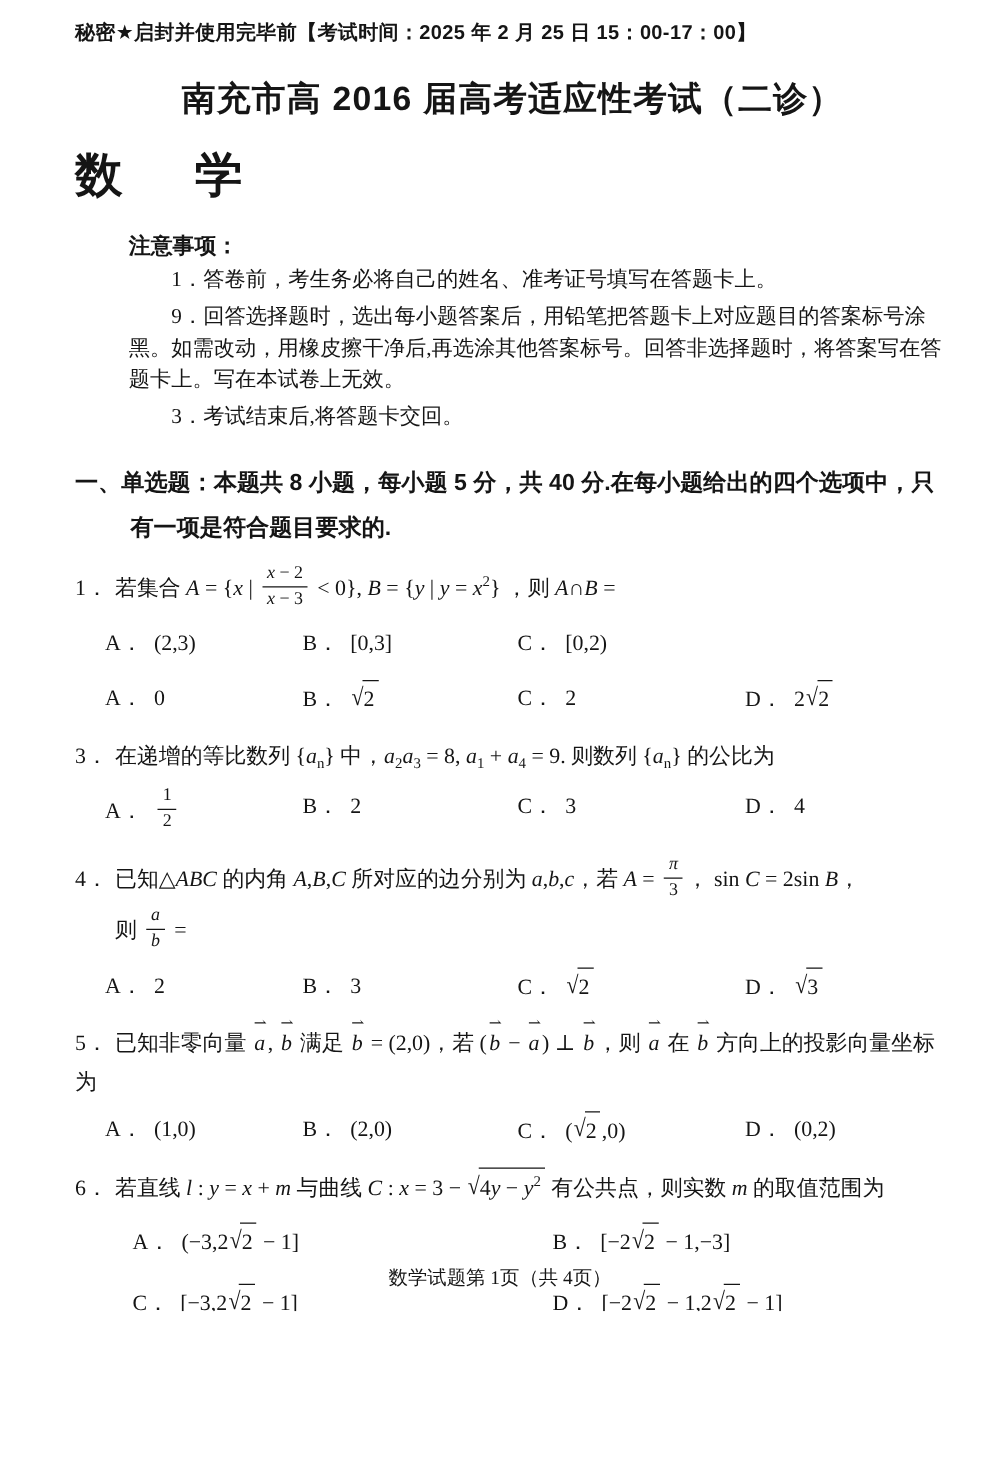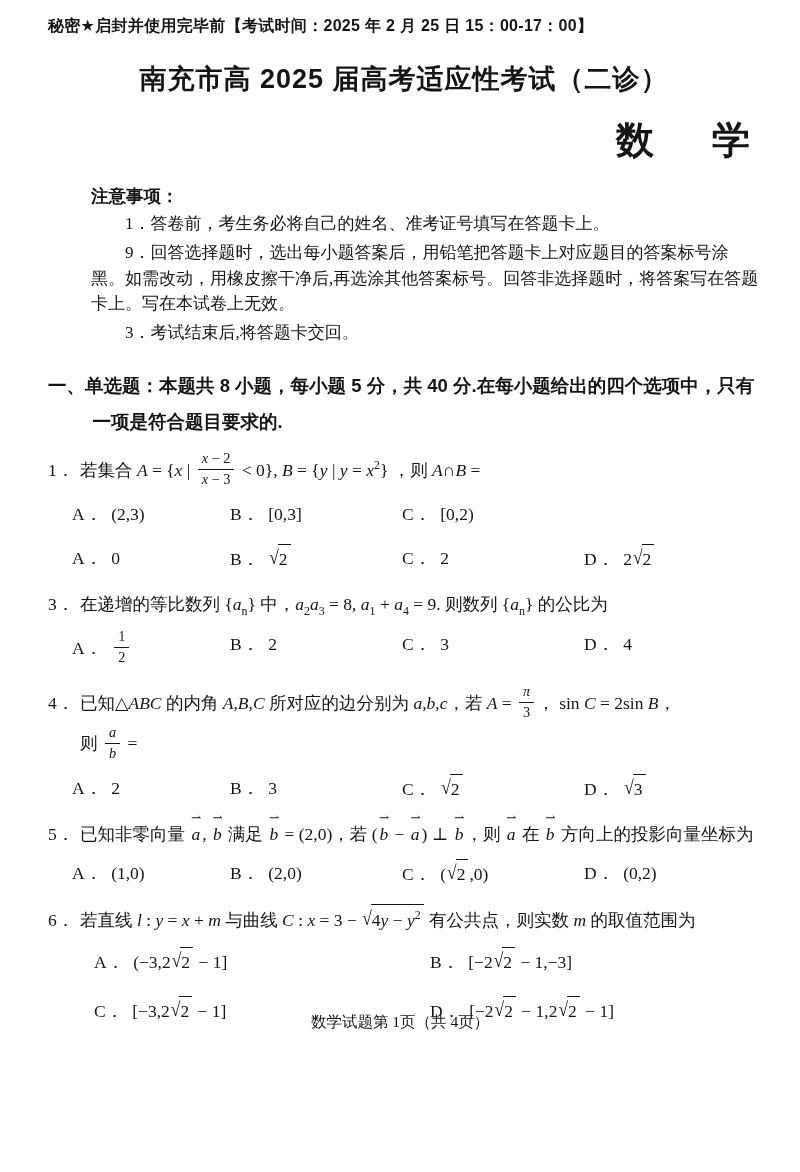--- a/index.html
+++ b/index.html
@@ -4,21 +4,21 @@
 <style>
   html, body { margin: 0; padding: 0; background: #ffffff; }
   .page {
     position: relative;
     width: 800px;
     height: 1049px;
     box-sizing: border-box;
     background: #fff;
     color: #151515;
     font-family: "Liberation Serif", "DejaVu Serif", serif;
-    padding: 14px 40px 10px 48px;
+    padding: 14px 40px 10px 60px;
     overflow: hidden;
   }
   .security {
     font-family: "Liberation Sans", "DejaVu Sans", sans-serif;
     font-weight: 700;
     font-size: 16px;
     letter-spacing: 0.3px;
     margin-top: 2px;
   }
   .title {
@@ -26,21 +26,21 @@
     font-weight: 800;
     font-size: 27px;
     text-align: center;
     margin: 24px 0 0 0;
     letter-spacing: 1px;
   }
   .subject {
     font-family: "Liberation Sans", "DejaVu Sans", sans-serif;
     font-weight: 800;
     font-size: 38px;
-    text-align: right;
+    text-align: left;
     margin: 18px 0 0 0;
     letter-spacing: 10px;
   }
   .notice { margin-top: 18px; margin-left: 43px; }
   .notice-heading {
     font-family: "Liberation Sans", "DejaVu Sans", sans-serif;
     font-weight: 700;
     font-size: 17.5px;
   }
   .notice-item {
@@ -109,21 +109,21 @@
     font-style: normal;
   }
 </style>
 </head>
 <body>
 
 <div class="page">
 
   <div class="security">秘密★启封并使用完毕前【考试时间：2025 年 2 月 25 日 15：00-17：00】</div>
 
-  <h1 class="title">南充市高 2025 届高考适应性考试（二诊）</h1>
+  <h1 class="title">南充市高 2016 届高考适应性考试（二诊）</h1>
   <h2 class="subject">数　学</h2>
 
   <div class="notice">
     <div class="notice-heading">注意事项：</div>
     <p class="notice-item">1．答卷前，考生务必将自己的姓名、准考证号填写在答题卡上。</p>
     <p class="notice-item">9．回答选择题时，选出每小题答案后，用铅笔把答题卡上对应题目的答案标号涂黑。如需改动，用橡皮擦干净后,再选涂其他答案标号。回答非选择题时，将答案写在答题卡上。写在本试卷上无效。</p>
     <p class="notice-item">3．考试结束后,将答题卡交回。</p>
   </div>
 
   <div class="section-heading">一、单选题：本题共 8 小题，每小题 5 分，共 40 分.在每小题给出的四个选项中，只有一项是符合题目要求的.</div>

